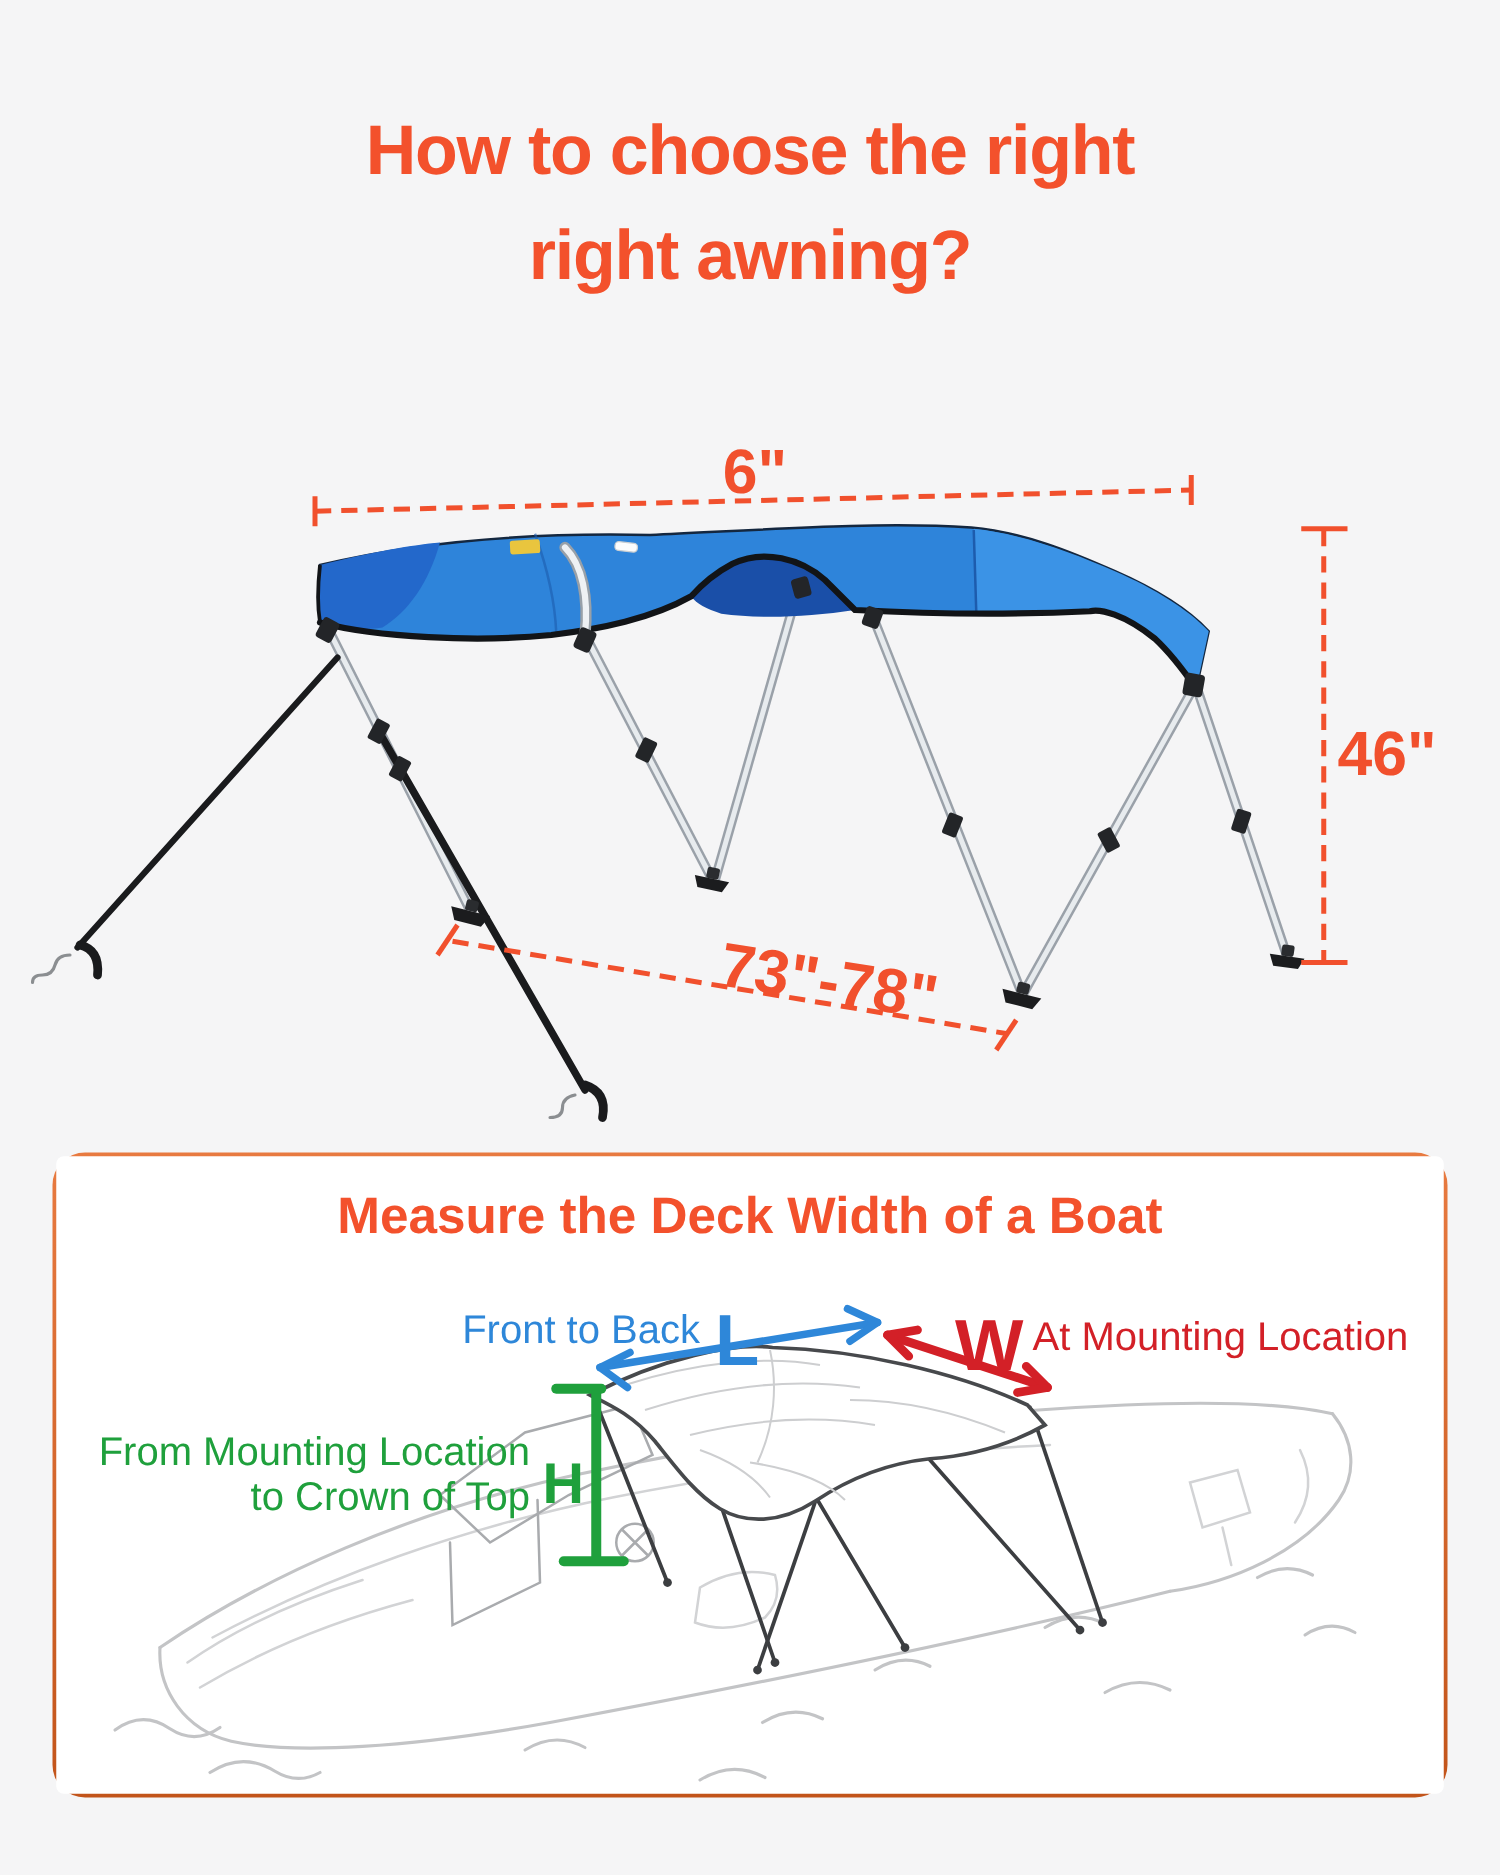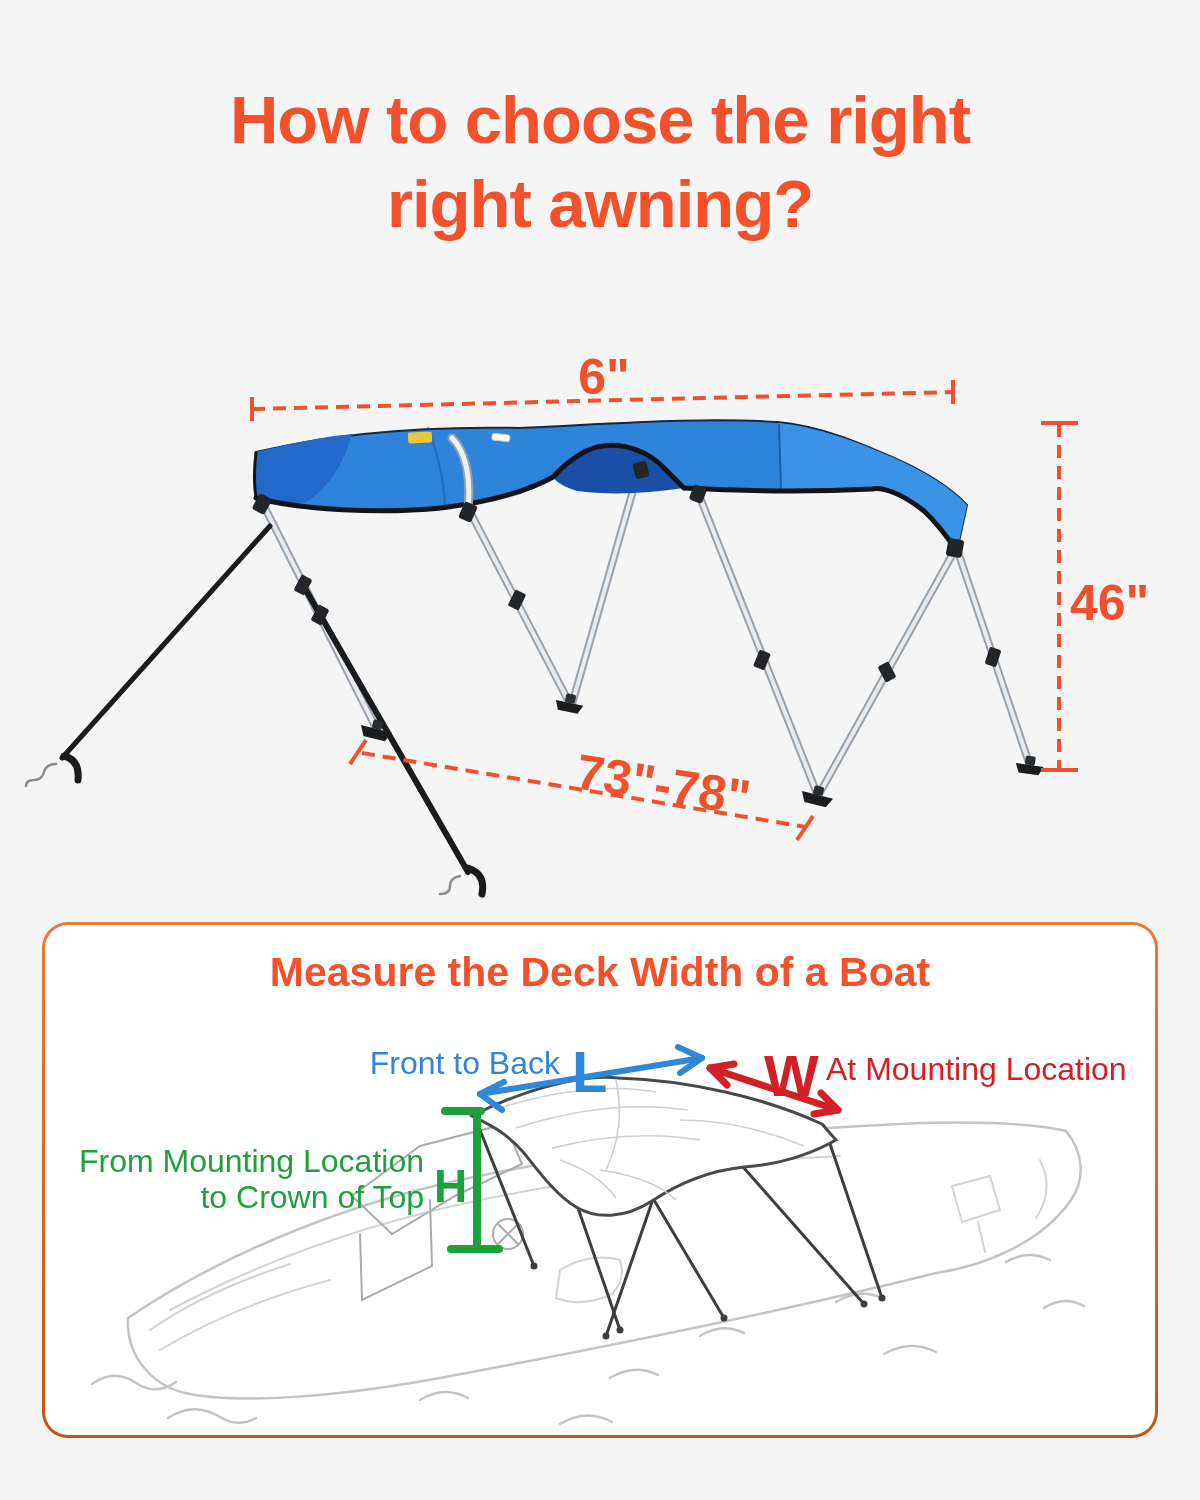--- a/index.html
+++ b/index.html
@@ -3,39 +3,39 @@
 <meta charset="utf-8">
 <style>
   html,body{margin:0;padding:0;}
   body{
     width:1200px;height:1500px;position:relative;overflow:hidden;
     background:#f5f5f6;
     font-family:"Liberation Sans","DejaVu Sans",sans-serif;
   }
   .title{
     position:absolute;top:78px;left:0;width:1200px;
-    text-align:center;font-weight:bold;font-size:67px;line-height:84px;
+    text-align:center;font-weight:bold;font-size:56px;line-height:84px;
     letter-spacing:-1px;color:#f3512c;
   }
   .hero-svg{position:absolute;top:250px;left:0;width:1200px;height:670px;}
   .dim-text{fill:#f1502d;font-weight:bold;font-size:50px;}
   .dim-line{stroke:#f1502d;stroke-width:4;fill:none;}
   .dim-dash{stroke-dasharray:13 8;}
   .pole-outer{stroke:#9aa1a9;stroke-width:8;fill:none;stroke-linecap:round;}
   .pole-inner{stroke:#e7ebee;stroke-width:4;fill:none;stroke-linecap:round;}
   .strap{stroke:#1a1b1d;fill:none;stroke-linecap:round;}
   .hookline{stroke:#8b8e91;stroke-width:2.5;fill:none;stroke-linecap:round;}
   .panel{
     position:absolute;left:42px;top:922px;width:1116px;height:516px;
     background:linear-gradient(180deg,#e87a40,#c2541a);
     border-radius:26px;padding:0;
   }
   .panel-inner{
     position:absolute;left:3px;top:3px;right:3px;bottom:3px;
-    background:#ffffff;border-radius:23px;overflow:hidden;
+    background:#ffffff;border-radius:6px;overflow:hidden;
   }
   .panel-title{
     position:absolute;top:24px;left:0;width:100%;text-align:center;
     font-weight:bold;font-size:41px;color:#f3512c;margin:0;
   }
   .panel-svg{position:absolute;left:0;top:0;width:1110px;height:510px;}
   .sketch{stroke:#c3c4c6;stroke-width:2.5;fill:none;stroke-linecap:round;}
   .sketch-light{stroke:#d2d3d5;stroke-width:2;fill:none;stroke-linecap:round;}
   .sketch-mid{stroke:#a9abae;stroke-width:2;fill:none;stroke-linecap:round;}
   .sketch-dark{stroke:#3c3e41;stroke-width:3;fill:none;stroke-linecap:round;}

